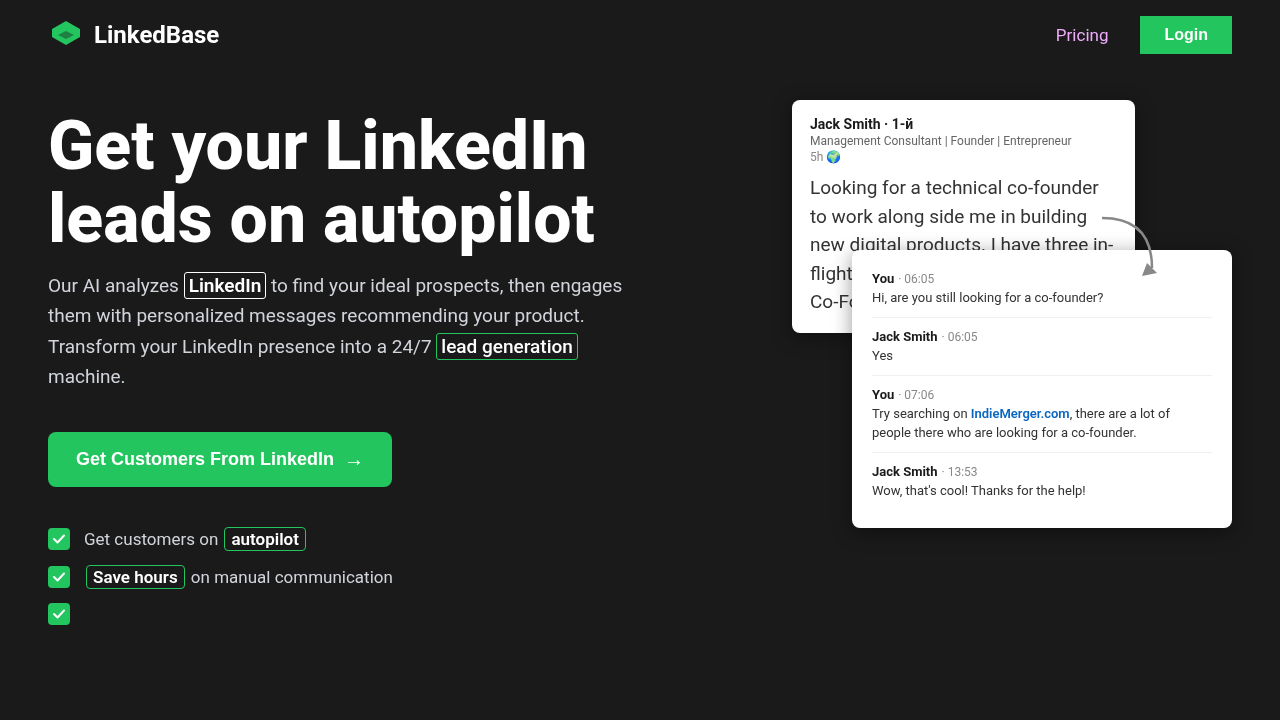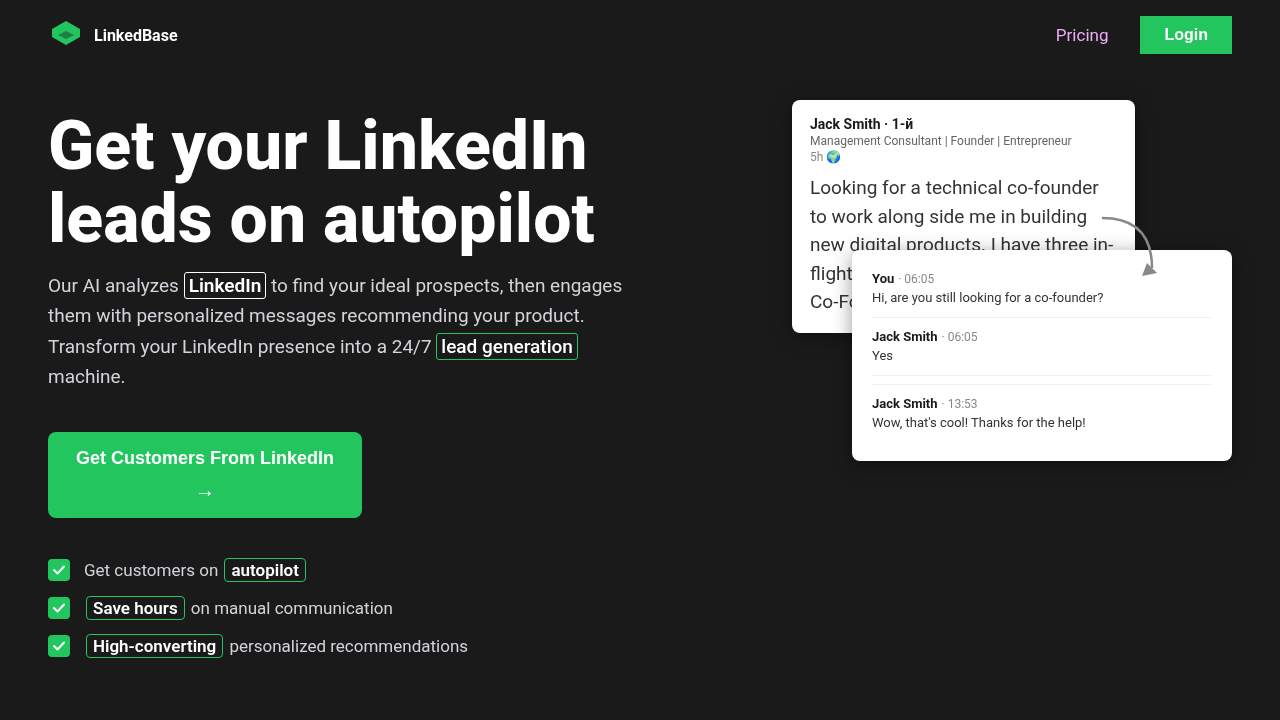--- a/index.html
+++ b/index.html
@@ -23,21 +23,21 @@
     .logo-area {
       display: flex;
       align-items: center;
       gap: 10px;
     }
     .logo-icon {
       width: 36px;
       height: 36px;
     }
     .logo-text {
-      font-size: 16px;
+      font-size: 24px;
       font-weight: 700;
       color: #ffffff;
     }
     .nav-right {
       display: flex;
       align-items: center;
       gap: 32px;
     }
     .nav-link {
       color: #f0abfc;
@@ -109,21 +109,20 @@
       gap: 10px;
       background-color: #22c55e;
       color: #ffffff;
       border: none;
       border-radius: 8px;
       padding: 16px 28px;
       font-size: 18px;
       font-weight: 600;
       cursor: pointer;
       margin-bottom: 40px;
-      flex-direction: column;
     }
     .cta-btn .arrow {
       font-size: 20px;
     }
 
     
     .checklist {
       display: flex;
       flex-direction: column;
       gap: 14px;
@@ -306,21 +305,20 @@
             </svg>
         </div>
         <span><span class="badge">Save hours</span> on manual communication</span>
       </div>
       <div class="check-item">
         <div class="check-icon">
           <svg viewBox="0 0 14 14" fill="none">
               <polyline points="2,7 5.5,10.5 12,3.5" stroke="white" stroke-width="2" stroke-linecap="round" stroke-linejoin="round"></polyline>
             </svg>
         </div>
-        <span><span class="badge">High-converting</span> personalized recommendations</span>
       </div>
     </div>
   </div>
 
   <div class="hero-right">
 
     <div class="linkedin-post">
       <div class="post-header">
         <div class="post-name">Jack Smith · 1-й</div>
         <div class="post-meta">Management Consultant | Founder | Entrepreneur</div>
@@ -345,20 +343,25 @@
       </div>
       <div class="msg-divider"></div>
 
       <div class="msg-row">
         <span class="msg-sender">Jack Smith</span>
         <span class="msg-time"> · 06:05</span>
         <div class="msg-text">Yes</div>
       </div>
       <div class="msg-divider"></div>
 
+      <div class="msg-row">
+        <span class="msg-sender">You</span>
+        <span class="msg-time"> · 07:06</span>
+        <div class="msg-text">Try searching on <a href="#">IndieMerger.com</a>, there are a lot of people there who are looking for a co-founder.</div>
+      </div>
       <div class="msg-divider"></div>
 
       <div class="msg-row">
         <span class="msg-sender">Jack Smith</span>
         <span class="msg-time"> · 13:53</span>
         <div class="msg-text">Wow, that's cool! Thanks for the help!</div>
       </div>
     </div>
   </div>
 </div>

